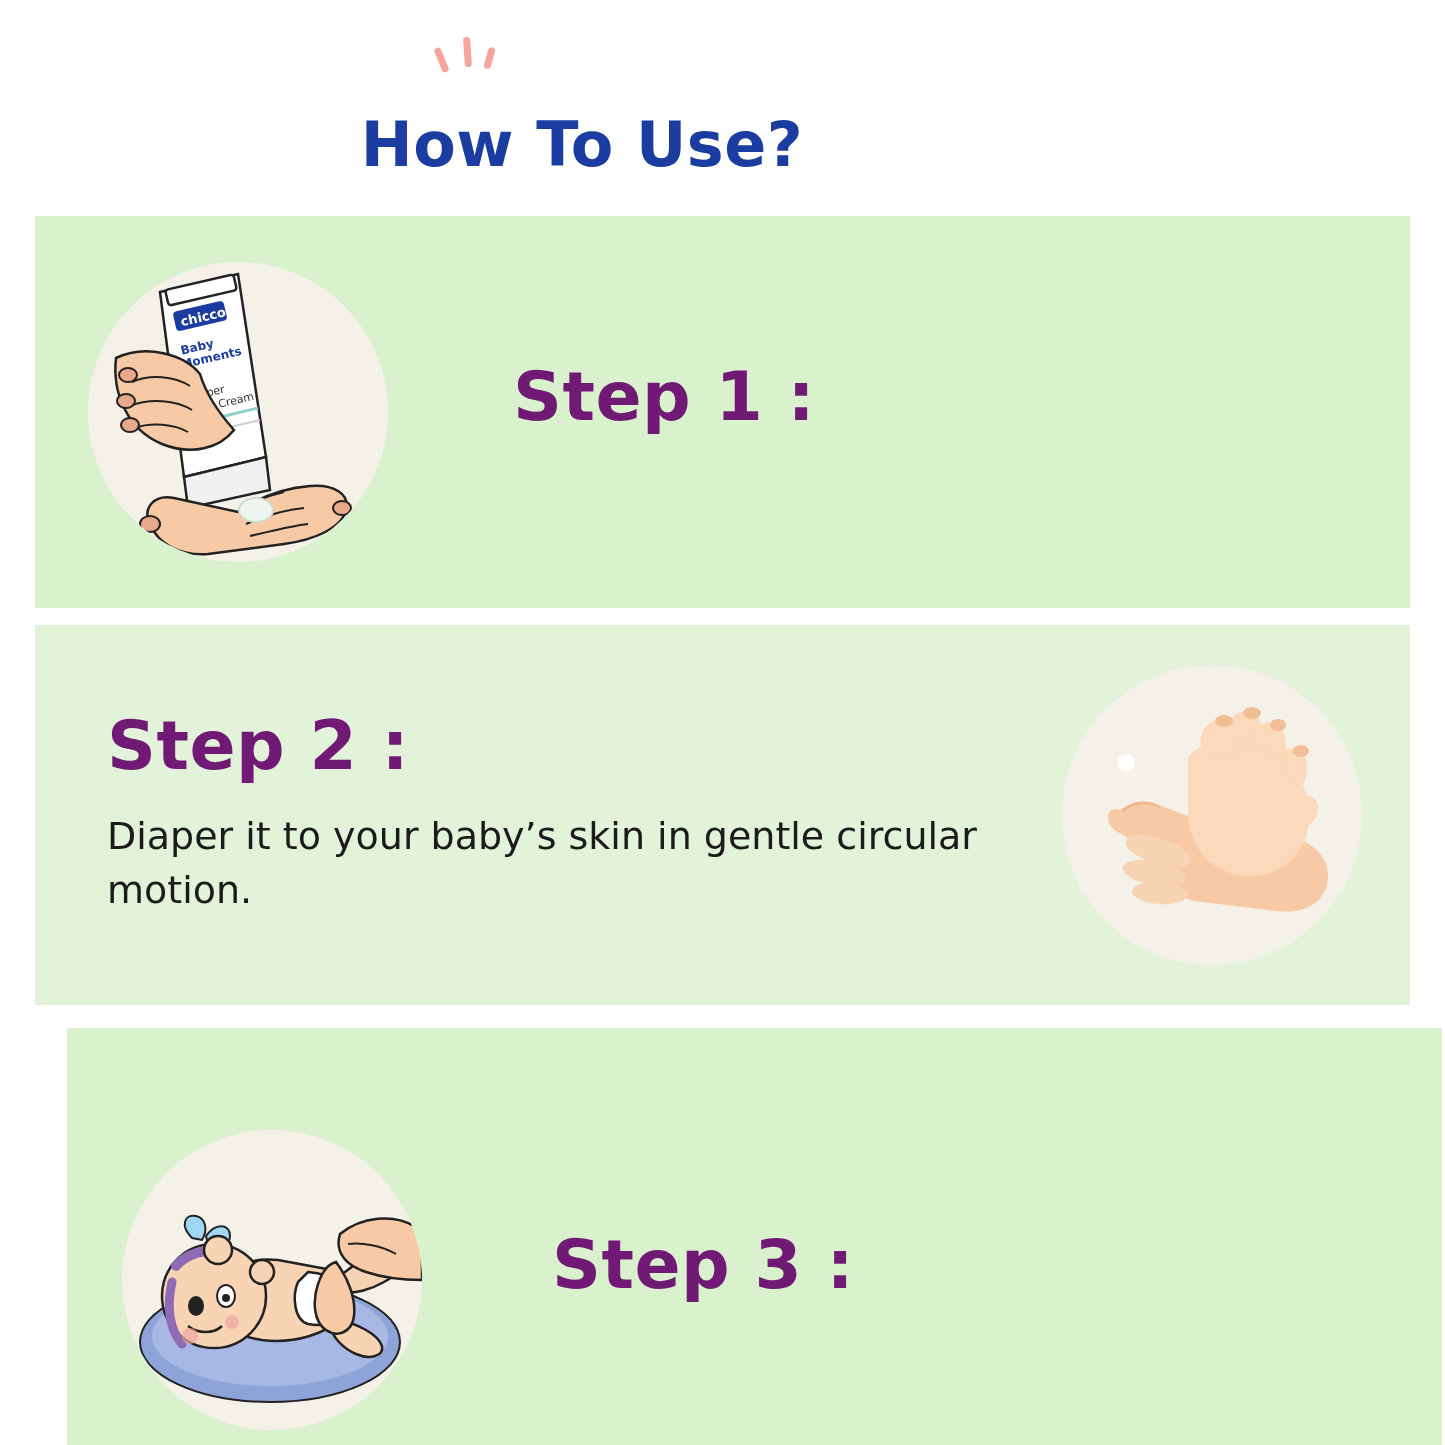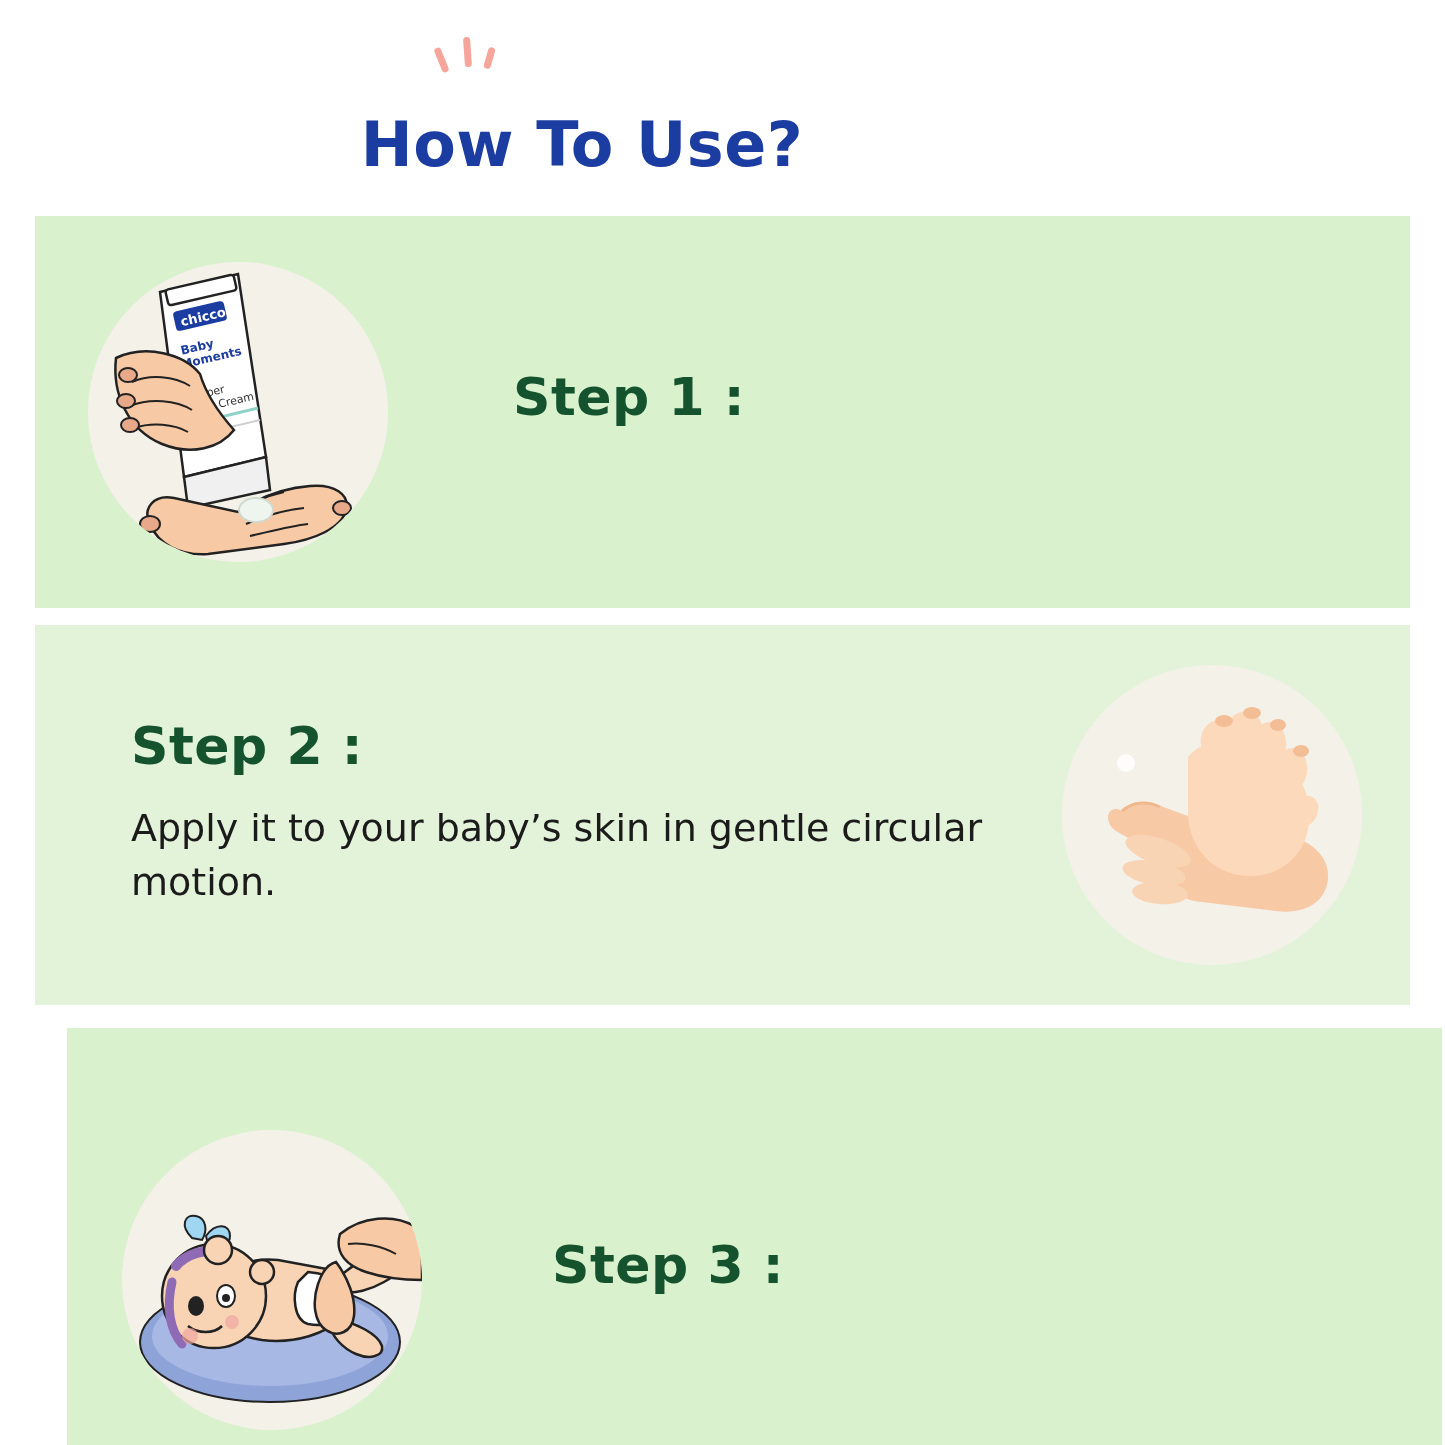--- a/index.html
+++ b/index.html
@@ -85,28 +85,28 @@
     background: #f3f1ea;
     overflow: hidden;
     flex: 0 0 auto;
   }
   .c1 { width: 300px; height: 300px; margin-left: 53px; }
   .c2 { width: 300px; height: 300px; margin-right: 48px; }
   .c3 { width: 300px; height: 300px; margin-left: 55px; }
 
   .text-block { flex: 1 1 auto; }
   .tb1 { padding-left: 125px; padding-right: 20px; }
-  .tb2 { padding-left: 96px; padding-right: 30px; }
+  .tb2 { padding-left: 72px; padding-right: 30px; }
   .tb3 { padding-left: 130px; padding-right: 20px; }
 
   .step-label {
     font-family: "DejaVu Sans", sans-serif;
     font-weight: bold;
-    font-size: 52px;
-    color: #14532d;
+    font-size: 68px;
+    color: #701a75;
     margin: 0 0 30px 0;
     line-height: 1;
     letter-spacing: 0.5px;
   }
   .step-body {
     font-family: "DejaVu Sans", sans-serif;
     font-size: 38px;
     color: #1b1b1b;
     line-height: 1.42;
     margin: 0;
@@ -174,21 +174,21 @@
       </svg>
     </div>
     <div class="text-block tb1">
       <p class="step-label">Step 1 :</p>
     </div>
   </div>
 
   <div class="panel p2">
     <div class="text-block tb2">
       <p class="step-label">Step 2 :</p>
-      <p class="step-body">Apply it to your baby’s skin in gentle circular motion.</p>
+      <p class="step-body">Diaper it to your baby’s skin in gentle circular motion.</p>
     </div>
     <div class="circle-img c2">
       <svg viewBox="0 0 300 300" width="300" height="300" aria-hidden="true">
         <circle cx="150" cy="150" r="150" fill="#f4f1e9"></circle>
         <circle cx="64" cy="98" r="9" fill="#ffffff" opacity="0.85"></circle>
         <circle cx="236" cy="206" r="8" fill="#ffffff" opacity="0.85"></circle>
         <circle cx="96" cy="226" r="5" fill="#ffffff" opacity="0.7"></circle>
 
         <g>
           <path d="M60 146 C46 138 40 156 54 166 L96 190 C96 212 108 230 132 236 L214 246 C244 250 264 236 266 214 C268 188 244 172 214 168 L150 160 L96 140 C82 134 70 138 60 146 Z" fill="#f7c9a4" stroke="none"></path>

